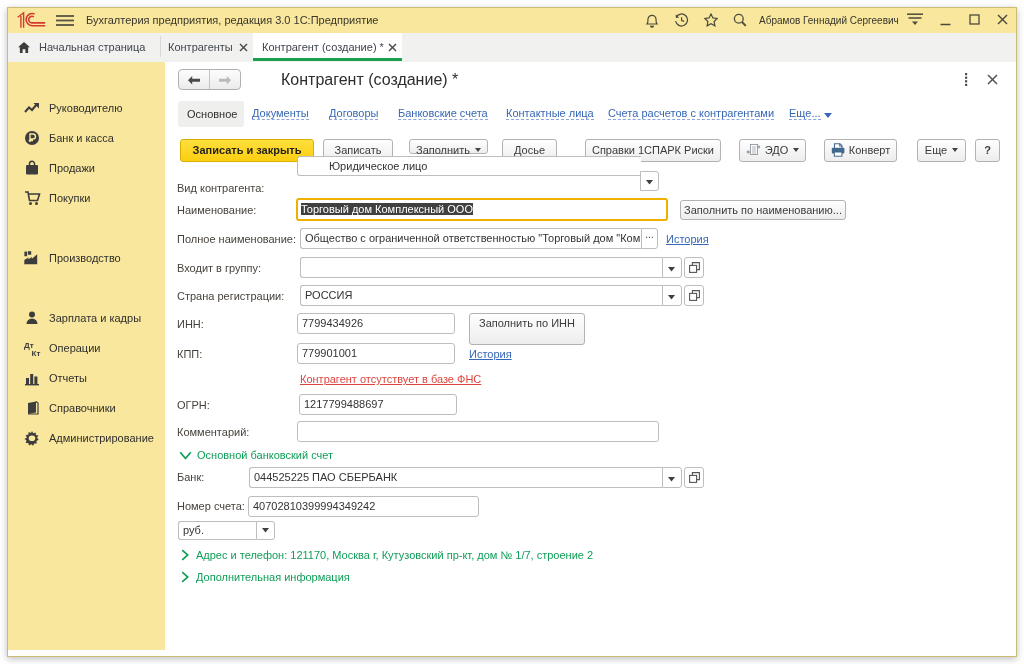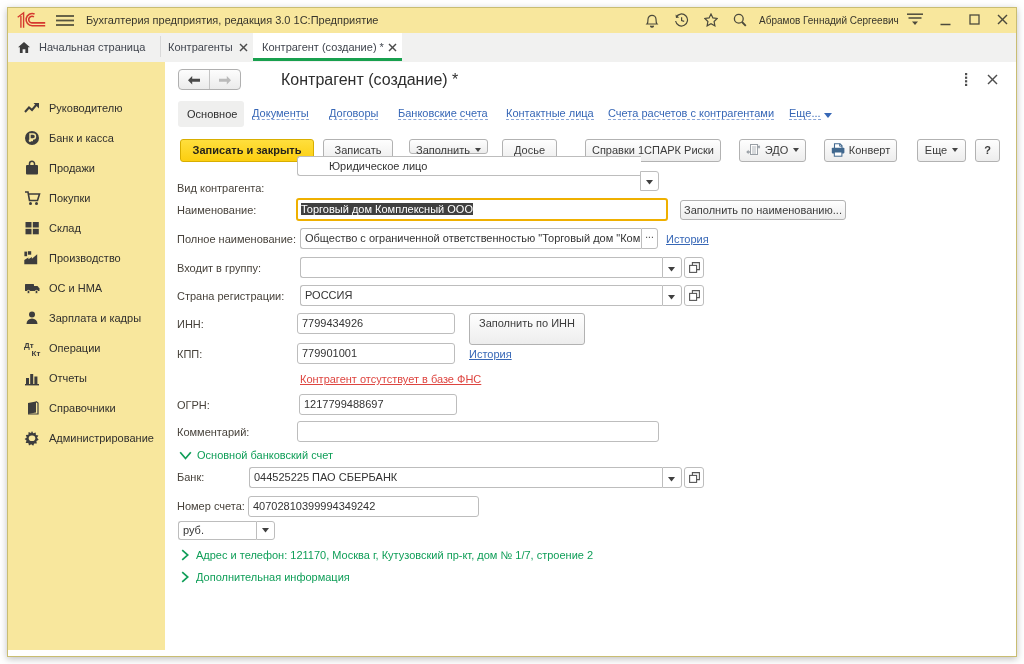--- a/index.html
+++ b/index.html
@@ -126,49 +126,29 @@
     <span>Продажи</span>
     </div>
   <div class="mitem" style="top:120px;">
     <svg width="17" height="16" viewBox="0 0 17 16">
         <path d="M1 2 L4 2 L5.5 10.5 L13.5 10.5 L15.5 4 L5 4" fill="none" stroke="#3d3d3d" stroke-width="1.6"></path>
         <circle cx="6.5" cy="13.4" r="1.5" fill="#3d3d3d"></circle>
         <circle cx="12.5" cy="13.4" r="1.5" fill="#3d3d3d"></circle>
       </svg>
     <span>Покупки</span>
     </div>
-  <div class="mitem" style="top:150px;">
-    <svg width="16" height="16" viewBox="0 0 16 16">
-        <g fill="#3d3d3d">
-          <rect x="1.5" y="2" width="6" height="5.5"></rect>
-          <rect x="8.8" y="2" width="6" height="5.5"></rect>
-          <rect x="1.5" y="8.8" width="6" height="5.5"></rect>
-          <rect x="8.8" y="8.8" width="6" height="5.5"></rect>
-        </g>
-      </svg>
-    <span>Склад</span>
-    </div>
   <div class="mitem" style="top:180px;">
     <svg width="16" height="16" viewBox="0 0 16 16">
         <g fill="#3d3d3d">
           <rect x="0.4" y="1.6" width="2.7" height="4.6"></rect>
           <rect x="3.9" y="1.2" width="3.3" height="3.5"></rect>
           <path d="M0.3 14.2 L0.3 10 L4.4 7.5 L4.4 9.2 L7.9 7 L7.9 8.7 L13.2 4.2 L13.2 14.2 Z"></path>
         </g>
       </svg>
     <span>Производство</span>
-    </div>
-  <div class="mitem" style="top:210px;">
-    <svg width="17" height="16" viewBox="0 0 17 16">
-        <rect x="1" y="4" width="9" height="7" rx="0.5" fill="#3d3d3d"></rect>
-        <path d="M10 6 L13.5 6 L15.5 8.5 L15.5 11 L10 11 Z" fill="#3d3d3d"></path>
-        <circle cx="4.5" cy="12" r="1.6" fill="#3d3d3d" stroke="#f8e79d"></circle>
-        <circle cx="12.5" cy="12" r="1.6" fill="#3d3d3d" stroke="#f8e79d"></circle>
-      </svg>
-    <span>ОС и НМА</span>
     </div>
   <div class="mitem" style="top:240px;">
     <svg width="16" height="16" viewBox="0 0 16 16">
         <circle cx="8" cy="4.5" r="3" fill="#3d3d3d"></circle>
         <path d="M2.5 14 A5.5 5.5 0 0 1 13.5 14 Z" fill="#3d3d3d"></path>
       </svg>
     <span>Зарплата и кадры</span>
     </div>
   <div class="mitem" style="top:270px;">
     <svg width="19" height="16" viewBox="0 0 19 16">

